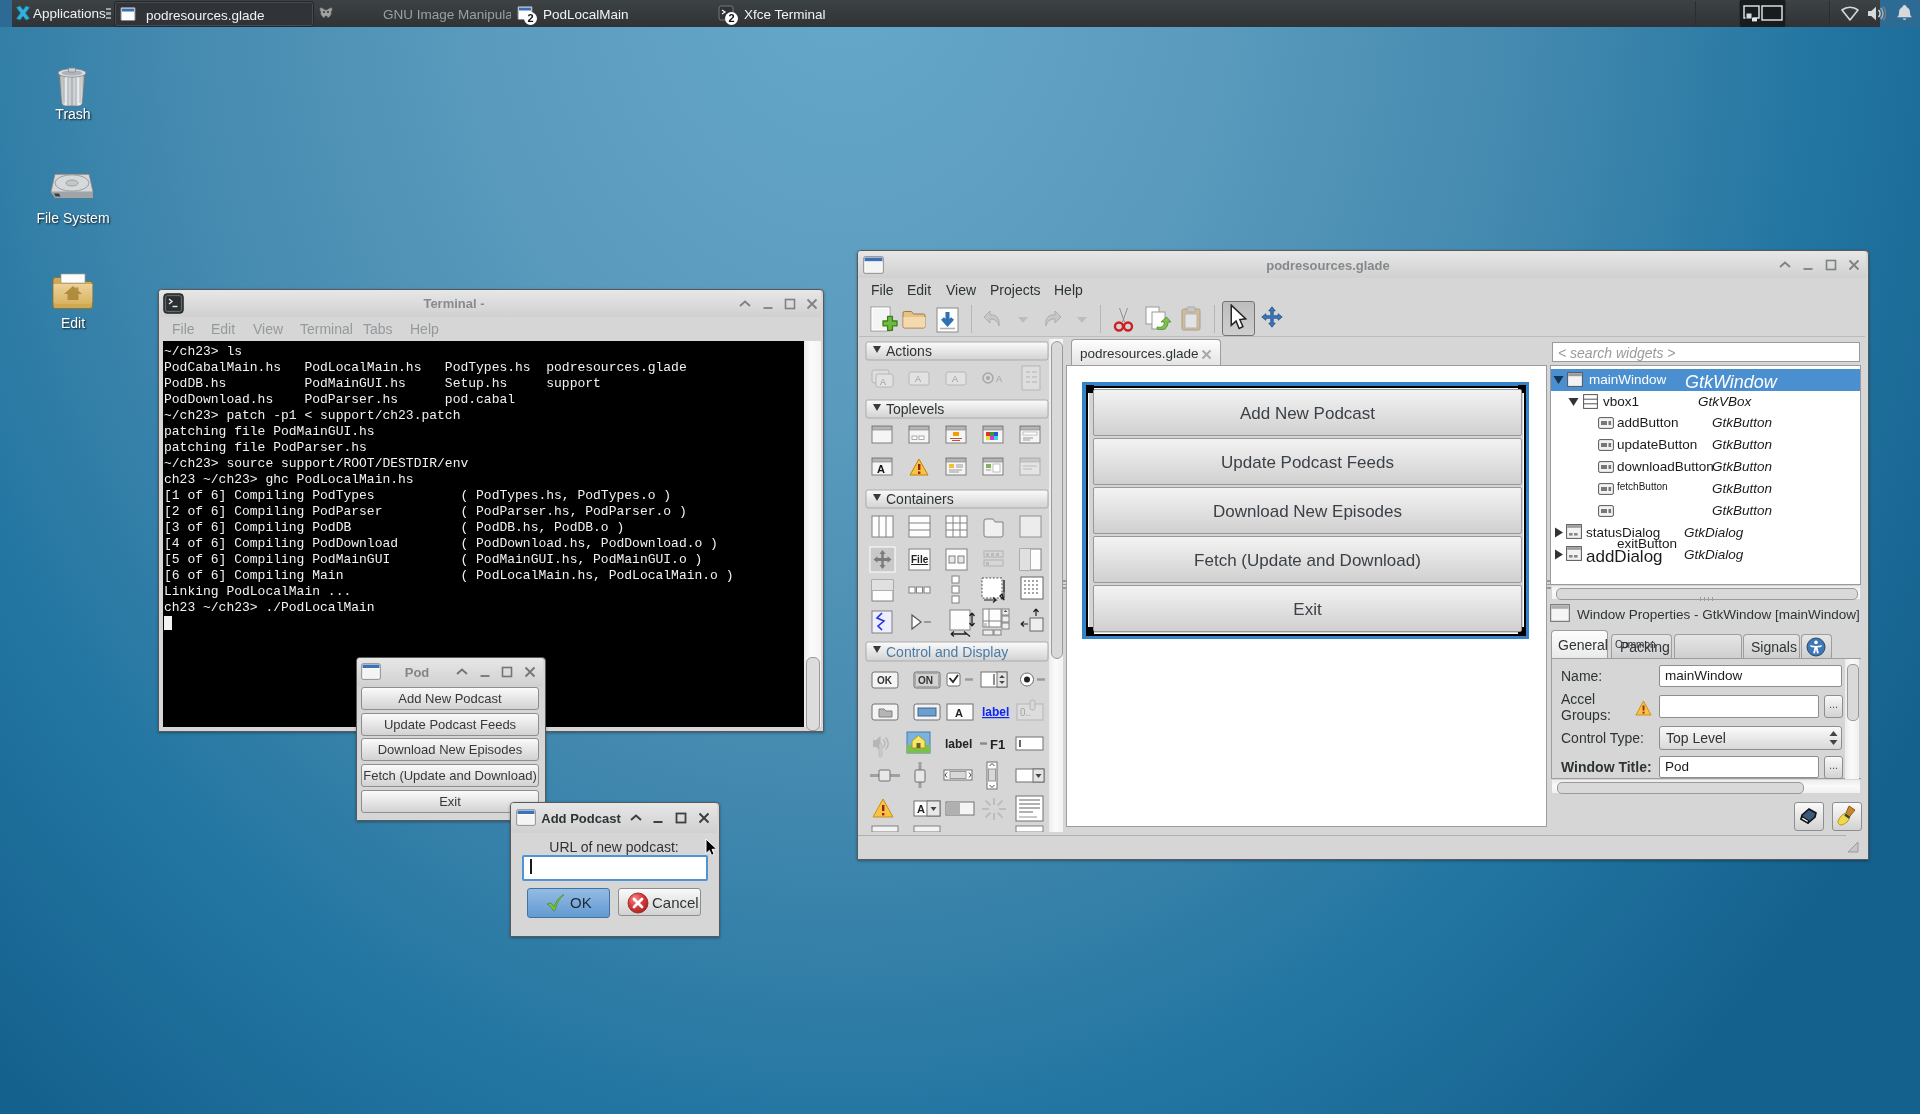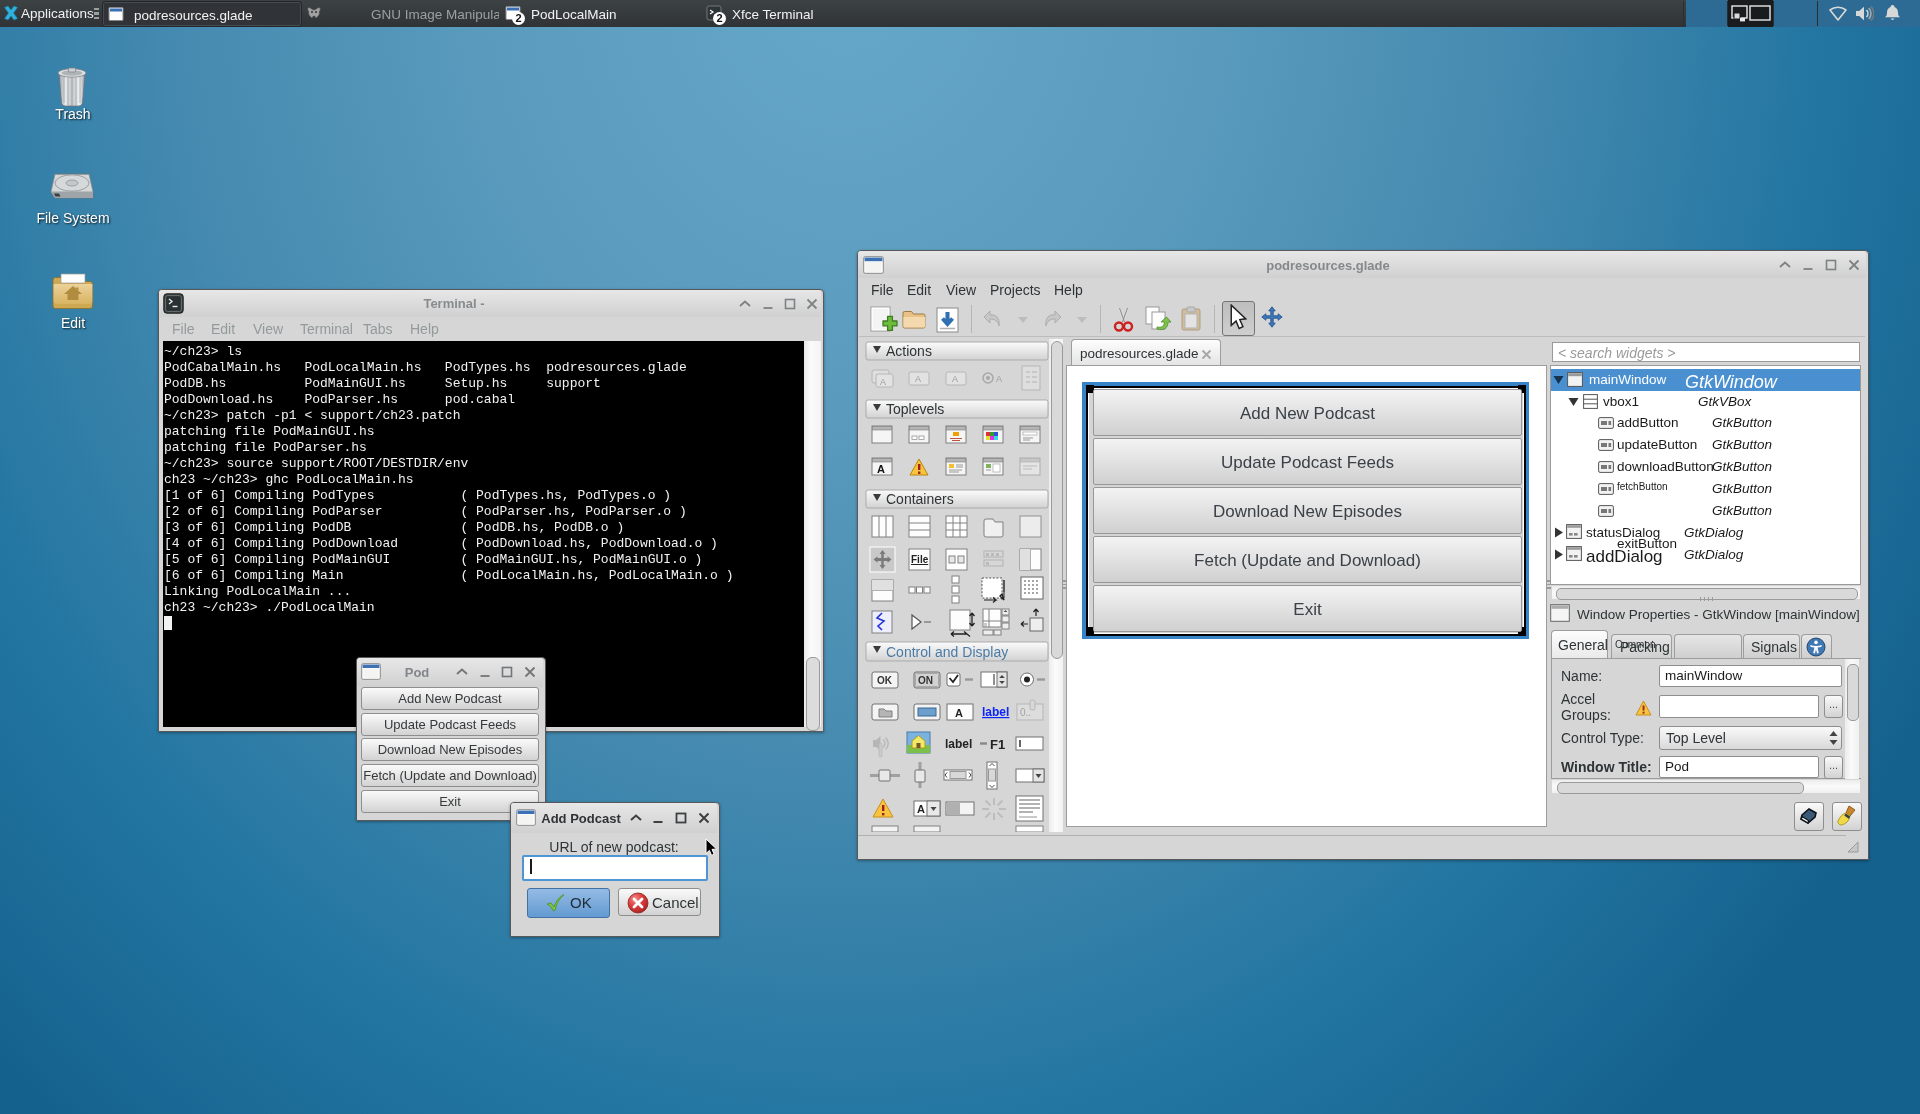--- a/index.html
+++ b/index.html
@@ -2,21 +2,21 @@
 <html><head><meta charset="utf-8">
 <style>
   html,body{margin:0;padding:0;}
   body{width:1920px;height:1114px;overflow:hidden;position:relative;
     font-family:"Liberation Sans",sans-serif;
     background:#2d6b95;}
   #desk{position:absolute;left:0;top:27px;width:1920px;height:1087px;
     background:radial-gradient(ellipse 1250px 1500px at 44% -6%, #66a8ca 0%, #5b9cbe 28%, #4489af 55%, #2376a2 78%, #15618e 100%);}
   .abs{position:absolute;}
   
-  #panel{position:absolute;left:0;top:0;width:1686px;height:27px;background:linear-gradient(#3d4245,#2f3336);}
+  #panel{position:absolute;left:12px;top:0;width:1868px;height:27px;background:linear-gradient(#3d4245,#2f3336);}
   .pbtn{position:absolute;top:1px;height:24px;border-radius:3px;overflow:hidden;}
   .pbtn .txt{position:absolute;left:31px;top:5.5px;font-size:13.5px;color:#f2f2f2;white-space:nowrap;}
   .badge{position:absolute;width:13px;height:13px;border-radius:7px;background:#fff;color:#111;
      font-size:11px;font-weight:bold;text-align:center;line-height:13px;}
   
   .win{position:absolute;background:#d6d6d6;border:1px solid #57595b;border-radius:4px 4px 0 0;
        box-shadow:0 1px 3px rgba(0,0,0,0.35);}
   .tbar{position:absolute;left:0;top:0;right:0;background:linear-gradient(#e7e7e7,#d0d0d0);border-radius:3px 3px 0 0;}
   .ttext{position:absolute;font-size:13px;font-weight:bold;white-space:nowrap;transform:translateX(-50%);}
   .wicon{position:absolute;}

